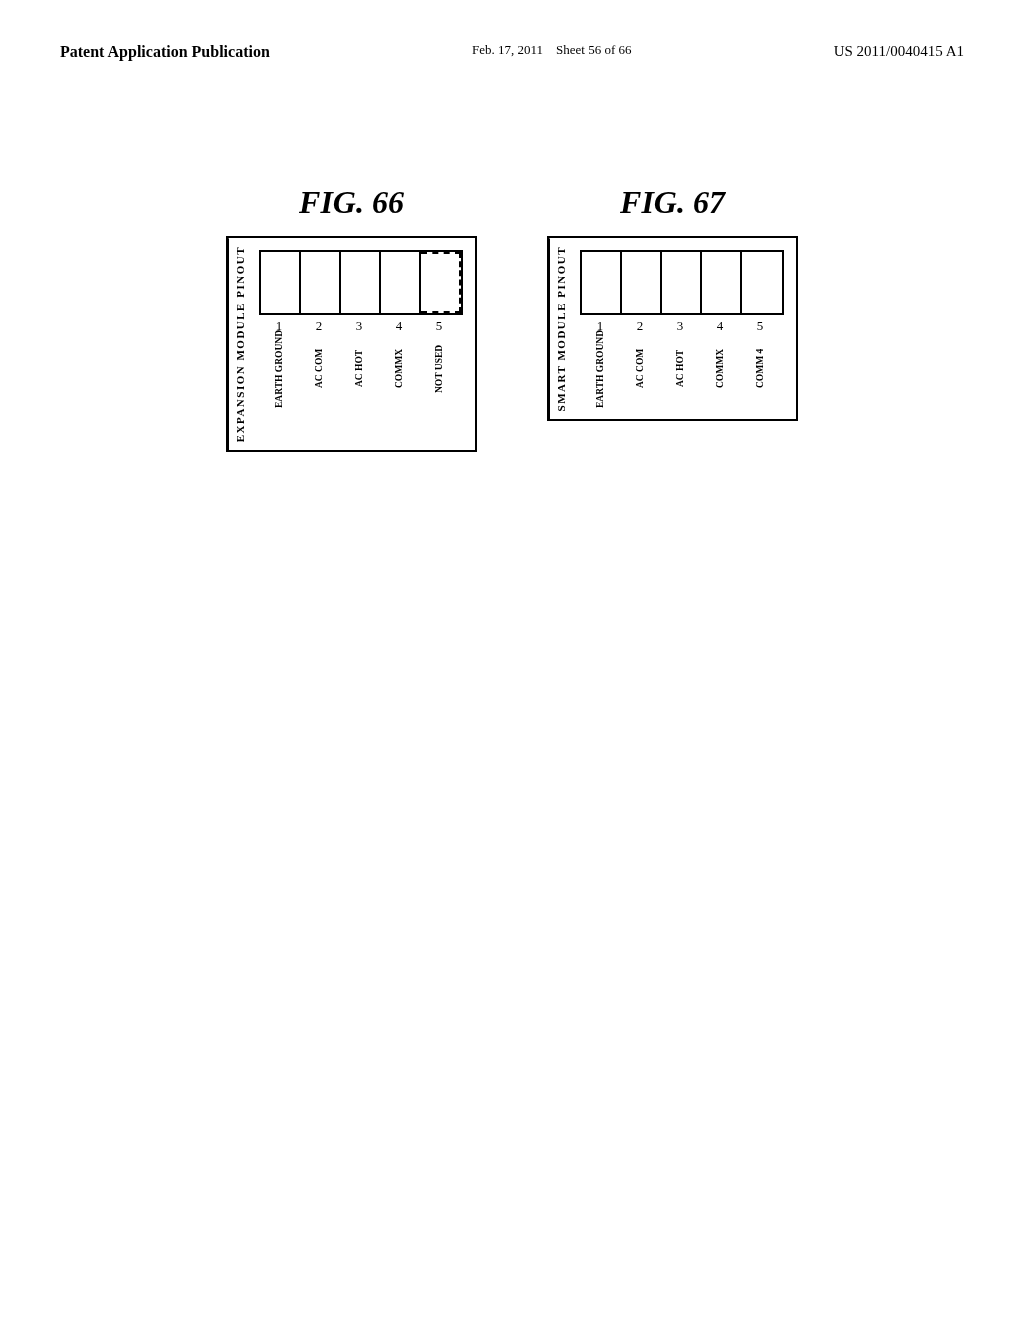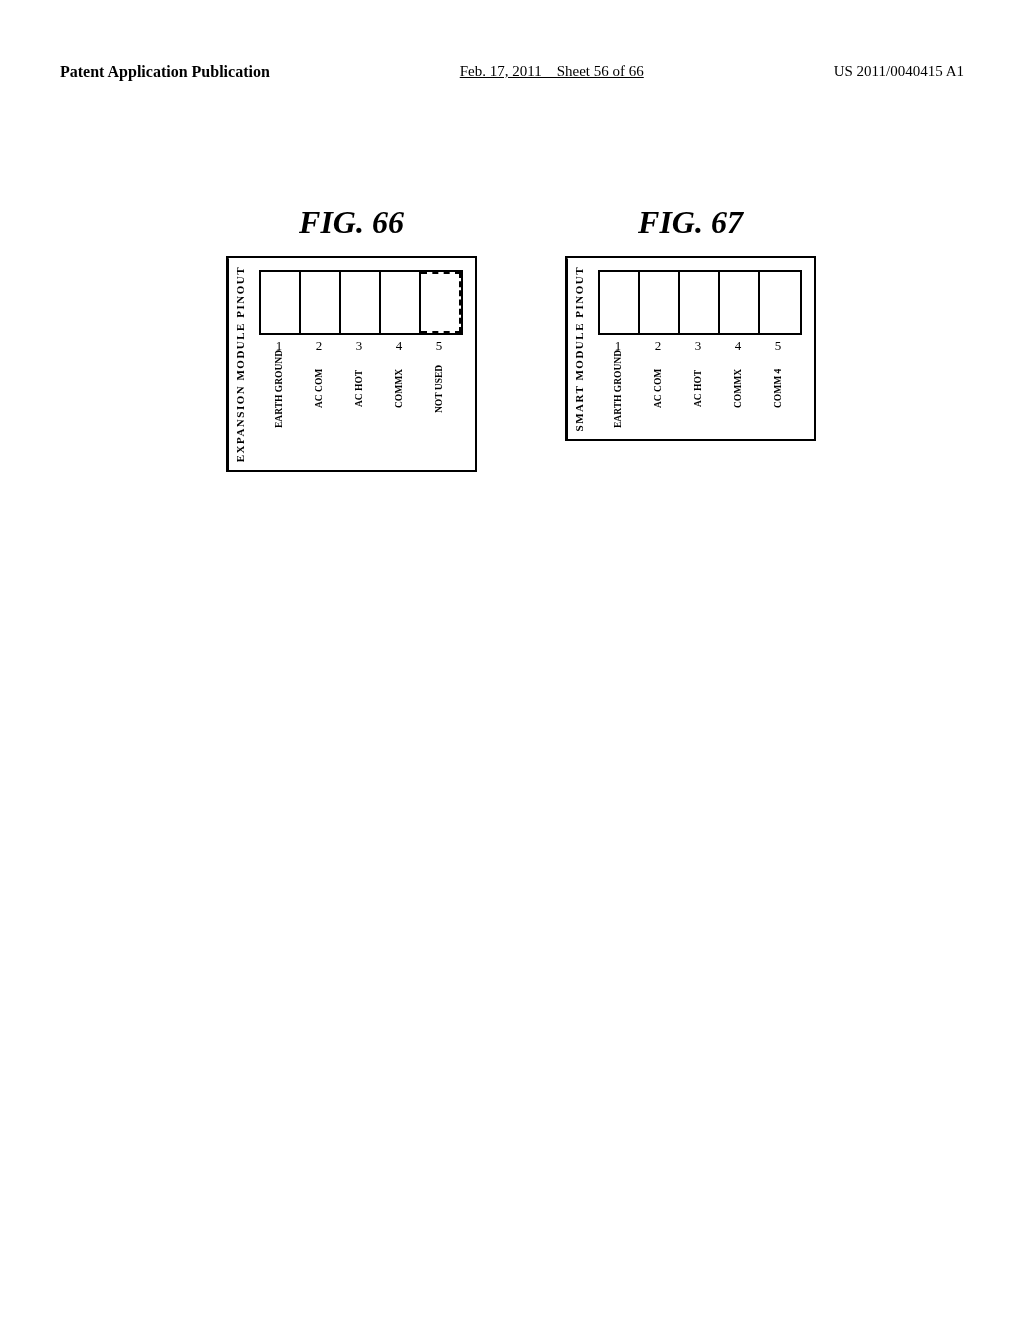--- a/index.html
+++ b/index.html
@@ -10,45 +10,43 @@
       font-family: 'Times New Roman', Times, serif;
       position: relative;
       overflow: hidden;
     }
 
     
     .header {
       display: flex;
       justify-content: space-between;
       align-items: flex-start;
-      padding: 60px 60px 20px 60px;
+      padding: 40px 60px 20px 60px;
     }
     .header-left {
       font-size: 16px;
       font-weight: bold;
       line-height: 1.5;
     }
     .header-center {
-      font-size: 15px;
+      font-size: 13px;
       line-height: 1.5;
       text-align: right;
-      text-decoration: underline;
     }
     .header-right {
       font-size: 15px;
       line-height: 1.5;
       text-align: left;
     }
 
     
     .fig-wrapper {
       display: flex;
       flex-direction: column;
       align-items: center;
-      margin-left: 18px;
     }
 
     .fig-label {
       font-style: italic;
       font-weight: bold;
       font-size: 32px;
       margin-bottom: 15px;
     }
 
     .diagram-box {

